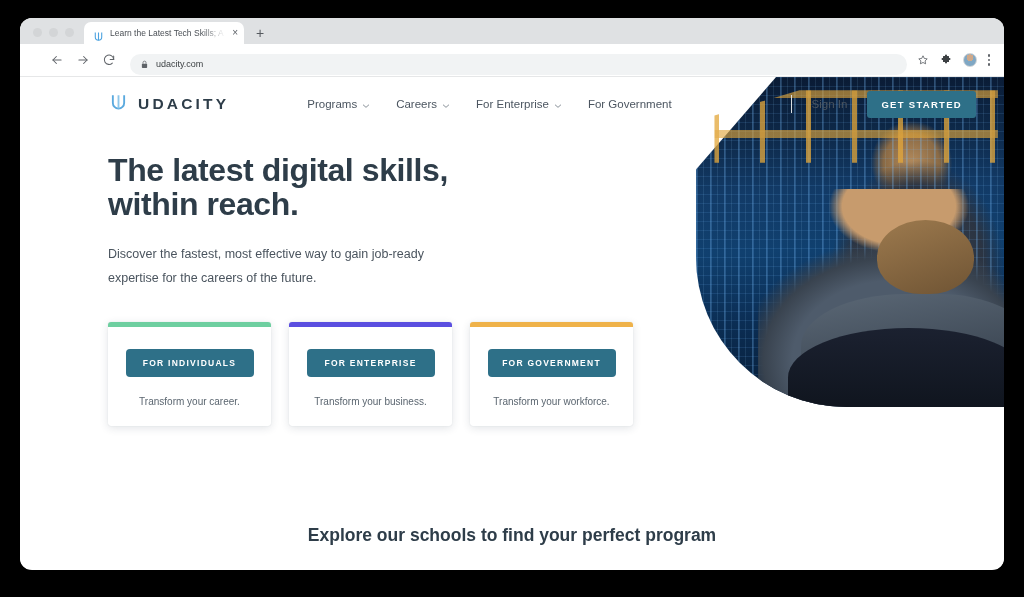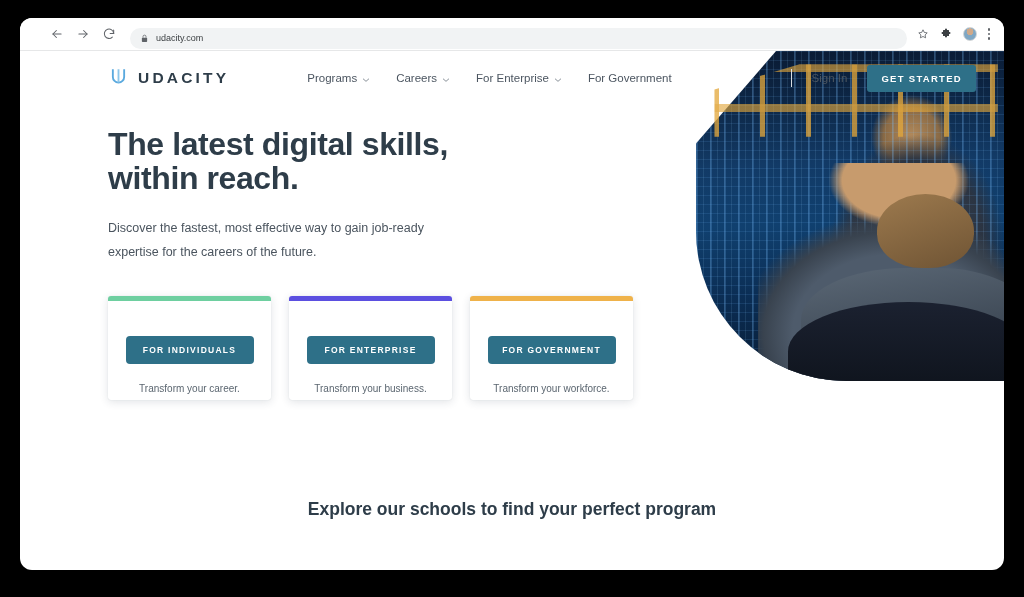--- a/index.html
+++ b/index.html
@@ -192,21 +192,21 @@
 
   
   .cards { display: flex; gap: 18px; margin-top: 32px; }
   .card {
     position: relative;
     width: 163px; height: 104px;
     background: #ffffff;
     border-radius: 3px;
     box-shadow: 0 2px 9px rgba(40,60,80,0.14), 0 0 1px rgba(40,60,80,0.18);
     display: flex; flex-direction: column; align-items: center;
-    padding-top: 40px;
+    padding-top: 27px;
   }
   .card::before {
     content: ""; position: absolute; top: 0; left: 0; right: 0;
     height: 5px; border-radius: 3px 3px 0 0;
     background: var(--accent);
   }
   .card-btn {
     background: #2e7088; color: #ffffff;
     font-size: 8.5px; letter-spacing: 1.25px; font-weight: 700;
     padding: 9px 0; width: 128px; text-align: center;
@@ -220,20 +220,40 @@
     text-align: center;
     font-size: 17.5px; font-weight: 700; color: #2e3d49;
   }
 </style>
 </head>
 <body>
 
 <div class="stage">
   <div class="browser">
 
+    <div class="tabstrip">
+      <div class="traffic">
+        <span class="dot"></span>
+        <span class="dot"></span>
+        <span class="dot"></span>
+      </div>
+
+      <div class="tab">
+        <span class="tab-favicon">
+          <svg viewBox="0 0 24 24" width="11" height="11">
+            <path d="M5 3v10a7 7 0 0 0 14 0V3" fill="none" stroke="#4da3e0" stroke-width="2.4"></path>
+            <path d="M12 3v17" fill="none" stroke="#4da3e0" stroke-width="2.4"></path>
+          </svg>
+        </span>
+        <span class="tab-title">Learn the Latest Tech Skills; A</span>
+        <span class="tab-close">×</span>
+      </div>
+
+      <div class="newtab">+</div>
+    </div>
 
     <div class="toolbar">
       <span class="navbtn">
         <svg viewBox="0 0 24 24" width="14" height="14" fill="none" stroke="#5f6368" stroke-width="1.8" stroke-linecap="round" stroke-linejoin="round">
           <path d="M19 12H5"></path>
             <path d="M11 18l-6-6 6-6"></path>
         </svg>
       </span>
       <span class="navbtn">
         <svg viewBox="0 0 24 24" width="14" height="14" fill="none" stroke="#5f6368" stroke-width="1.8" stroke-linecap="round" stroke-linejoin="round">

